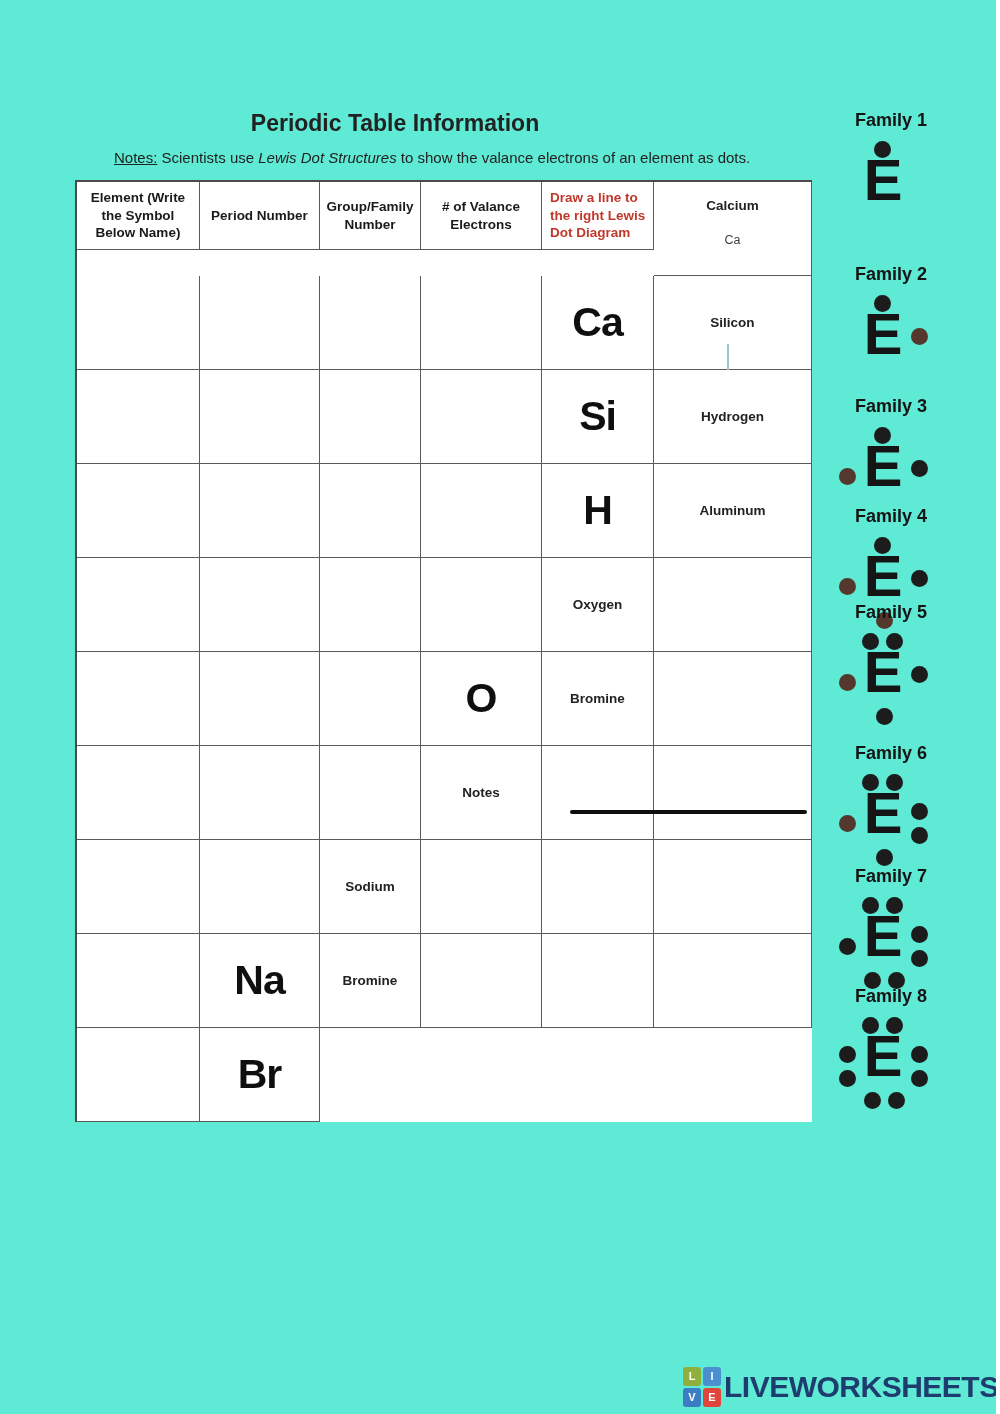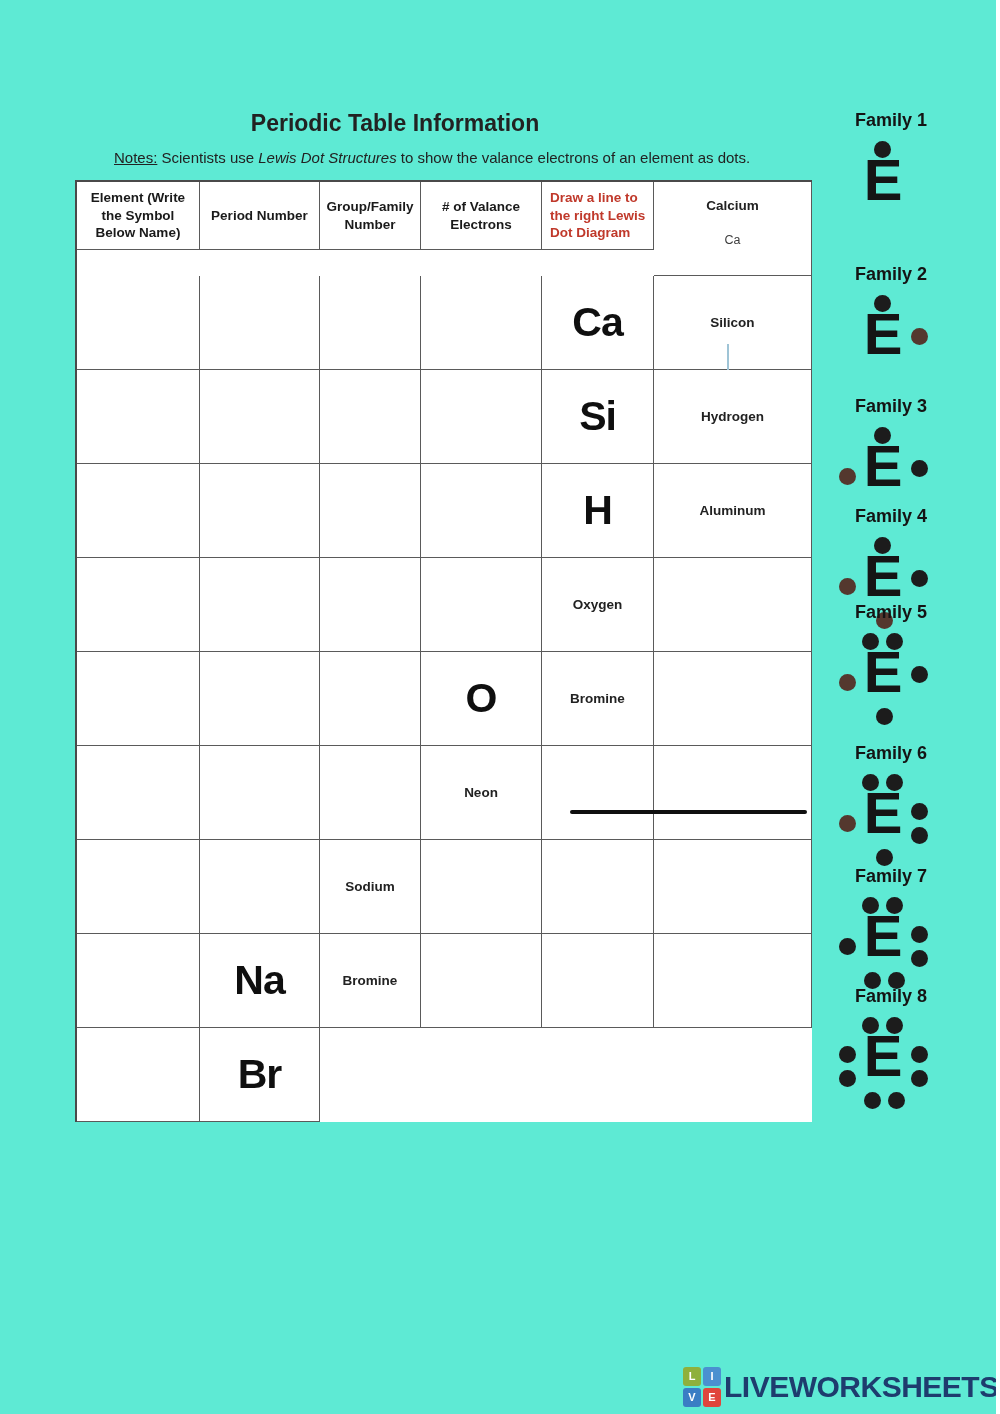--- a/index.html
+++ b/index.html
@@ -135,21 +135,21 @@
 
     <div class="cell td el">
         <span>Bromine</span>
       </div>
     <div class="cell td blank"></div>
     <div class="cell td blank"></div>
     <div class="cell td blank"></div>
     <div class="cell td blank"></div>
 
     <div class="cell td el">
-        <span>Neon</span>
+        <span>Notes</span>
       </div>
     <div class="cell td blank"></div>
     <div class="cell td blank"></div>
     <div class="cell td blank"></div>
     <div class="cell td blank"></div>
 
     <div class="cell td el">
         <span>Sodium</span>
       </div>
     <div class="cell td blank"></div>

